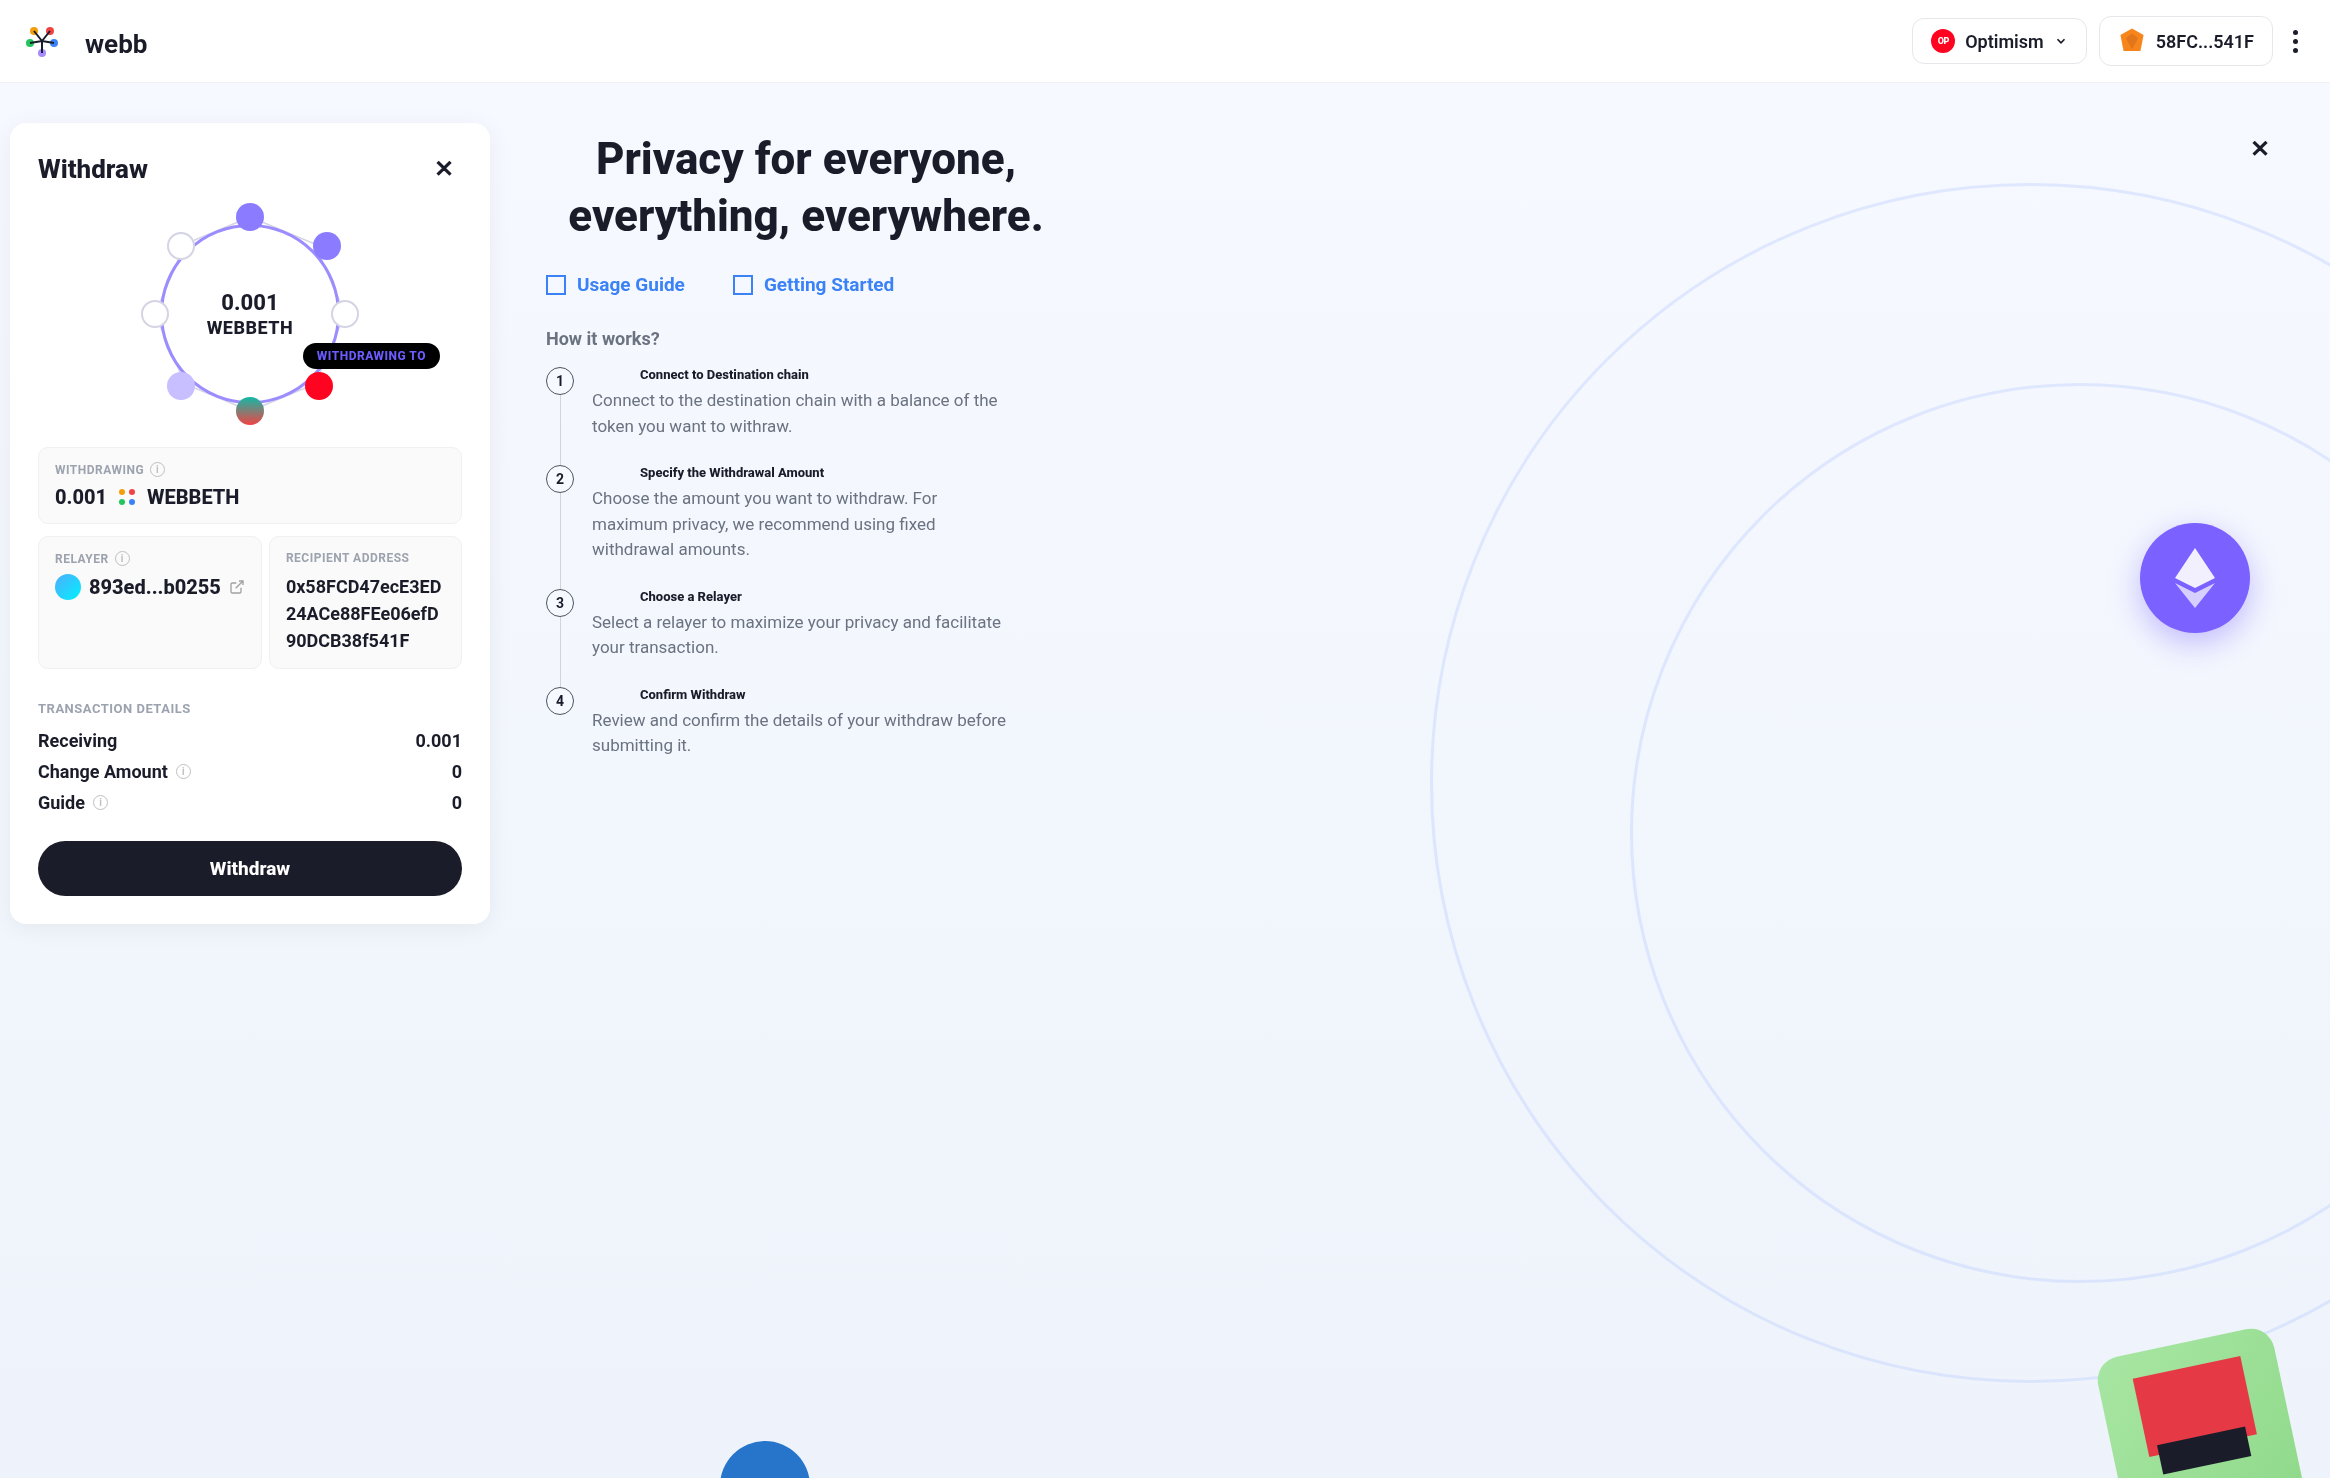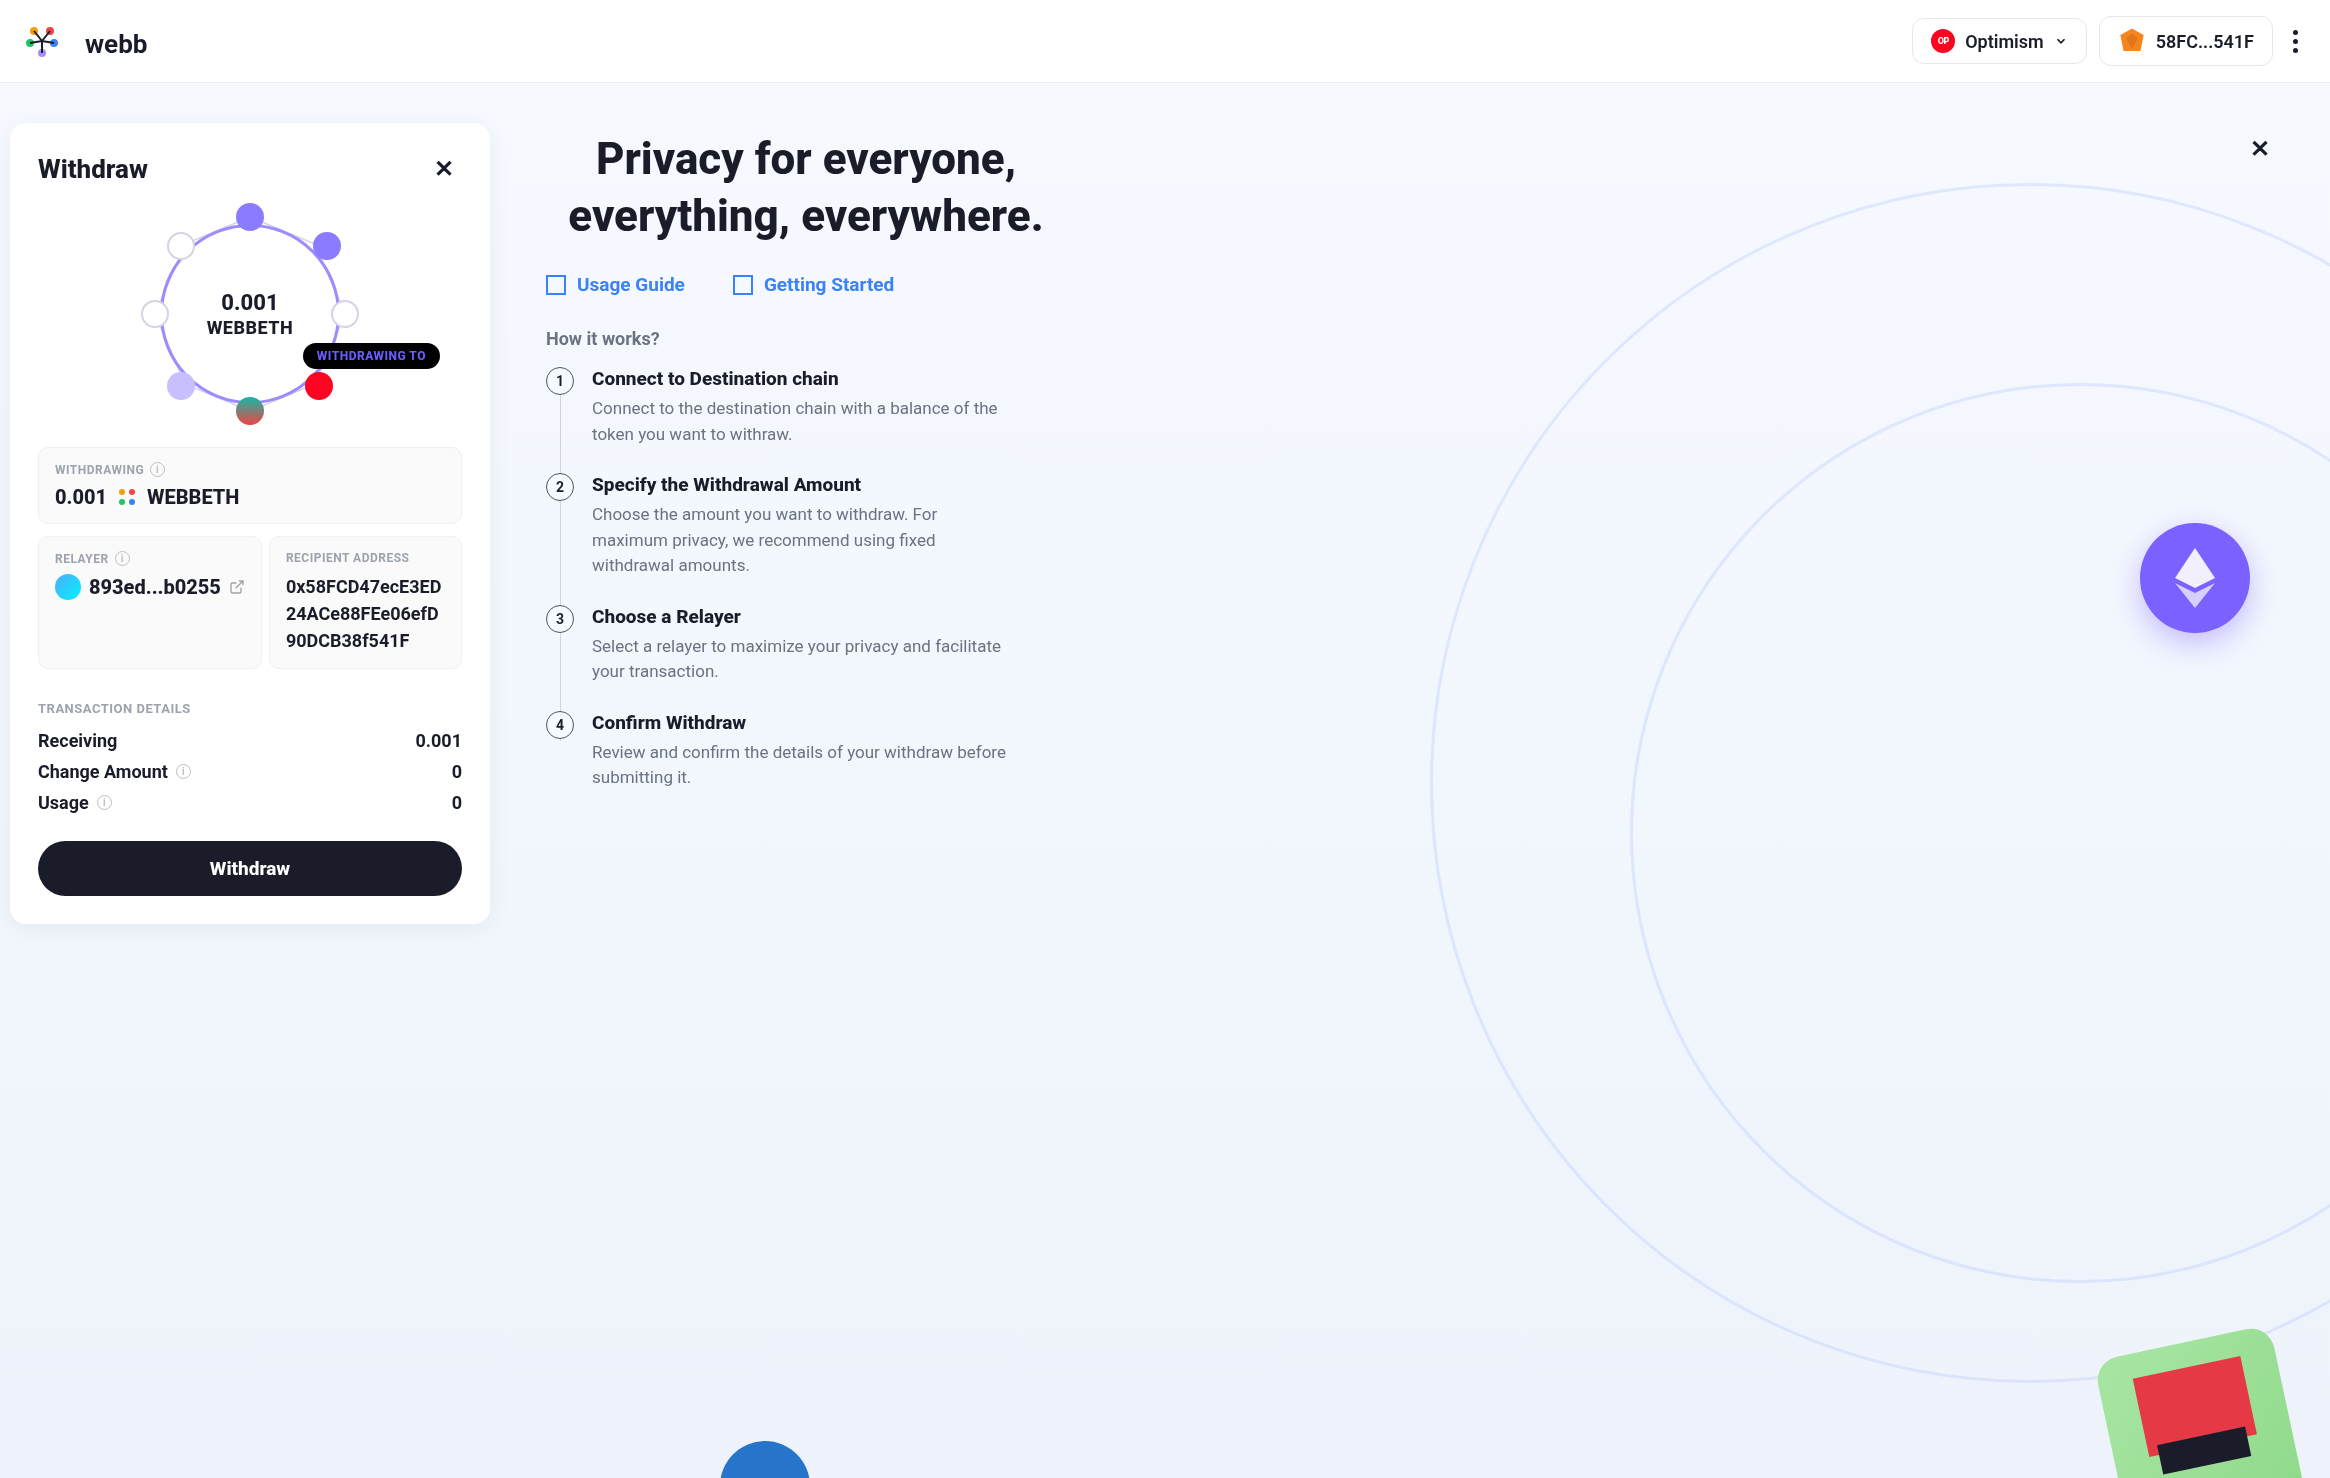--- a/index.html
+++ b/index.html
@@ -58,21 +58,21 @@
 .rp-close { font-size: 24px; font-weight: 700; cursor: pointer; padding: 4px; }
 .rp-links { display: flex; gap: 48px; margin-top: 28px; }
 .rp-link { display: flex; align-items: center; gap: 11px; color: #3b82f6; font-size: 19px; font-weight: 700; cursor: pointer; }
 .link-icon { width: 20px; height: 20px; border: 2px solid #3b82f6; display: inline-block; }
 .how-works { font-size: 18px; font-weight: 700; color: #6b7280; margin-top: 32px; margin-bottom: 18px; }
 .steps { position: relative; }
 .steps::before { content: ''; position: absolute; left: 14px; top: 28px; bottom: 50px; width: 1px; background: #d1d5db; }
 .step { display: flex; gap: 18px; margin-bottom: 26px; position: relative; }
 .step-num { width: 28px; height: 28px; min-width: 28px; border: 1.5px solid #4b5563; border-radius: 50%; display: flex; align-items: center; justify-content: center; font-size: 14px; font-weight: 700; background: #f6f9ff; z-index: 1; }
 .step-body { max-width: 420px; }
-.step-title { font-size: 19px; font-weight: 800; margin-bottom: 6px; color: #1a1d29; }
+.step-title { font-size: 13px; font-weight: 800; margin-bottom: 6px; color: #1a1d29; margin-left: 48px; }
 .step-desc { font-size: 17px; color: #6b7280; line-height: 1.5; }
 .token-mini { width: 24px; height: 24px; }
 </style>
 </head>
 <body>
 
 <div class="header">
   <div class="logo-group">
     <svg class="logo-mark" viewBox="0 0 36 36">
       <circle cx="10" cy="8" r="4" fill="#f59e0b"></circle>
@@ -195,21 +195,21 @@
       </div>
       <div class="tx-row">
         <div class="label">
             <span>Change Amount</span>
             <span class="info-circle">i</span>
           </div>
         <div>0</div>
       </div>
       <div class="tx-row">
         <div class="label">
-            <span>Usage</span>
+            <span>Guide</span>
             <span class="info-circle">i</span>
           </div>
         <div>0</div>
       </div>
     </div>
 
     <button class="withdraw-btn">Withdraw</button>
   </div>
 
   <div class="right-panel">

